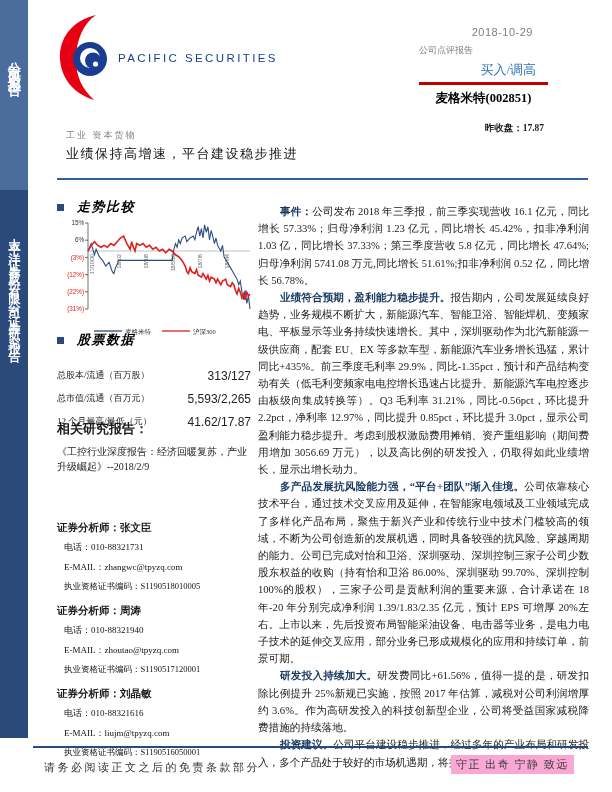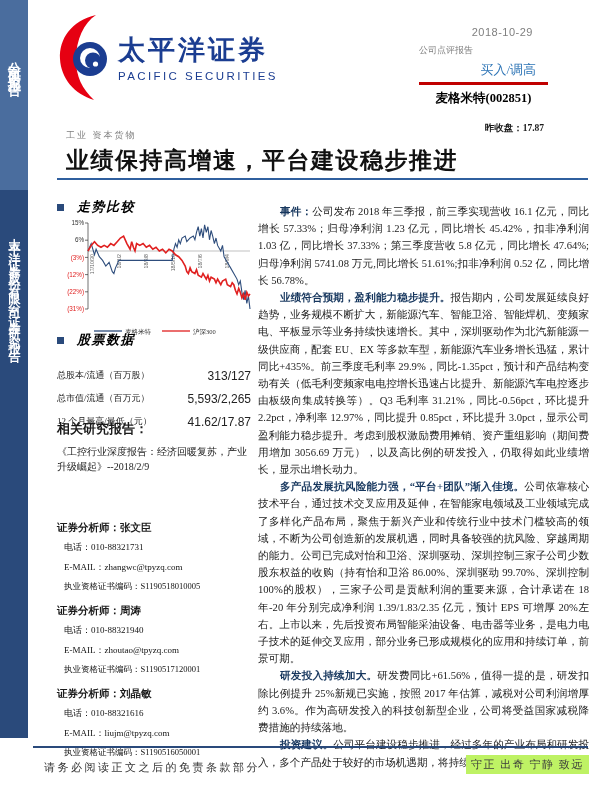--- a/index.html
+++ b/index.html
@@ -21,21 +21,21 @@
   .brand-en{font-size:11.5px;color:#1b3d91;letter-spacing:2.4px;font-family:"Liberation Sans",sans-serif;margin-top:2px;}
   .hdr-right{position:absolute;left:419px;top:26px;width:129px;font-family:"Liberation Sans",sans-serif;}
   .hdr-date{font-size:11px;color:#7f7f7f;text-align:right;padding-right:15px;letter-spacing:.5px;}
   .hdr-type{font-size:9px;color:#7f7f7f;text-align:left;padding-right:15px;margin-top:6px;}
   .hdr-rating{font-size:13px;color:#2e75b6;text-align:right;padding-right:12px;margin-top:4px;font-family:"Liberation Serif",serif;}
   .hdr-redline{height:3px;background:#c00000;margin-top:3px;}
   .hdr-stock{font-size:12.5px;font-weight:bold;color:#000;text-align:center;margin-top:5px;font-family:"Liberation Serif",serif;}
   .hdr-close{font-size:9.5px;font-weight:bold;text-align:right;padding-right:4px;margin-top:15px;font-family:"Liberation Serif",serif;}
 
   .industry{position:absolute;left:66px;top:129px;font-size:9px;color:#7f7f7f;letter-spacing:2px;font-family:"Liberation Sans",sans-serif;}
-  .title{position:absolute;left:66px;top:145px;font-size:23px;font-weight:bold;color:#111;letter-spacing:1.5px;}
+  .title{position:absolute;left:66px;top:145px;font-size:13px;font-weight:normal;color:#111;letter-spacing:1.5px;}
   .title-rule{position:absolute;left:57px;top:178px;width:531px;height:2px;background:#2f5f9e;}
 
   
   .sec{position:absolute;display:flex;align-items:center;}
   .sq{width:7px;height:7px;background:#2a4a7b;margin-right:13px;}
   .sec-label{font-weight:bold;font-style:italic;font-size:13px;color:#000;letter-spacing:1.5px;text-align:right;}
   #sec-trend{left:57px;top:198px;}
   #sec-stock{left:57px;top:331px;}
   .chart{position:absolute;left:58px;top:217px;width:195px;height:124px;}
   .yt{font-size:6.3px;text-anchor:end;fill:#333;font-family:"Liberation Sans",sans-serif;}
@@ -54,21 +54,21 @@
   .a-cert{font-size:8.5px;}
 
   
   .main-text{position:absolute;left:258px;top:203px;width:331px;text-align:justify;font-size:10.6px;line-height:17.2px;}
   .para{margin:0;text-indent:22px;}
   .lead{font-weight:bold;color:#17375e;}
 
   
   .footer-rule{position:absolute;left:33px;top:746px;width:555px;height:2px;background:#2a4a7b;}
   .disclaimer{position:absolute;left:44px;top:760px;font-size:11px;letter-spacing:2.5px;color:#333;}
-  .motto{position:absolute;left:466px;top:755px;background:#bef264;font-size:11px;letter-spacing:1.5px;color:#3a3a3a;padding:2px 5px;}
+  .motto{position:absolute;left:451px;top:755px;background:#f9a8d4;font-size:11px;letter-spacing:1.5px;color:#3a3a3a;padding:2px 5px;}
 </style>
 </head>
 <body>
 
 <div class="page">
 
   <div class="side-top">
     <span class="vtext">公司研究报告</span>
   </div>
   <div class="side-bottom">
@@ -77,21 +77,20 @@
 
   <div class="logo">
     <svg viewBox="0 0 56 88">
       <path d="M39,2 C14,8 2,26 3,46 C4,65 17,81 37,87 C25,76 19,63 19,47 C19,26 27,10 39,2 Z" fill="#e60012"></path>
       <circle cx="33" cy="46" r="17" fill="#1b3d91"></circle>
       <circle cx="33" cy="45" r="10" fill="#fff"></circle>
       <circle cx="36" cy="47.5" r="8" fill="#1b3d91"></circle>
       <circle cx="38.5" cy="51" r="2.6" fill="#fff"></circle>
     </svg>
     <div class="brand">
-      <div class="brand-cn">太平洋证券</div>
       <div class="brand-en">PACIFIC SECURITIES</div>
     </div>
   </div>
 
   <div class="hdr-right">
     <div class="hdr-date">2018-10-29</div>
     <div class="hdr-type">公司点评报告</div>
     <div class="hdr-rating">买入/调高</div>
     <div class="hdr-redline"></div>
     <div class="hdr-stock">麦格米特(002851)</div>

